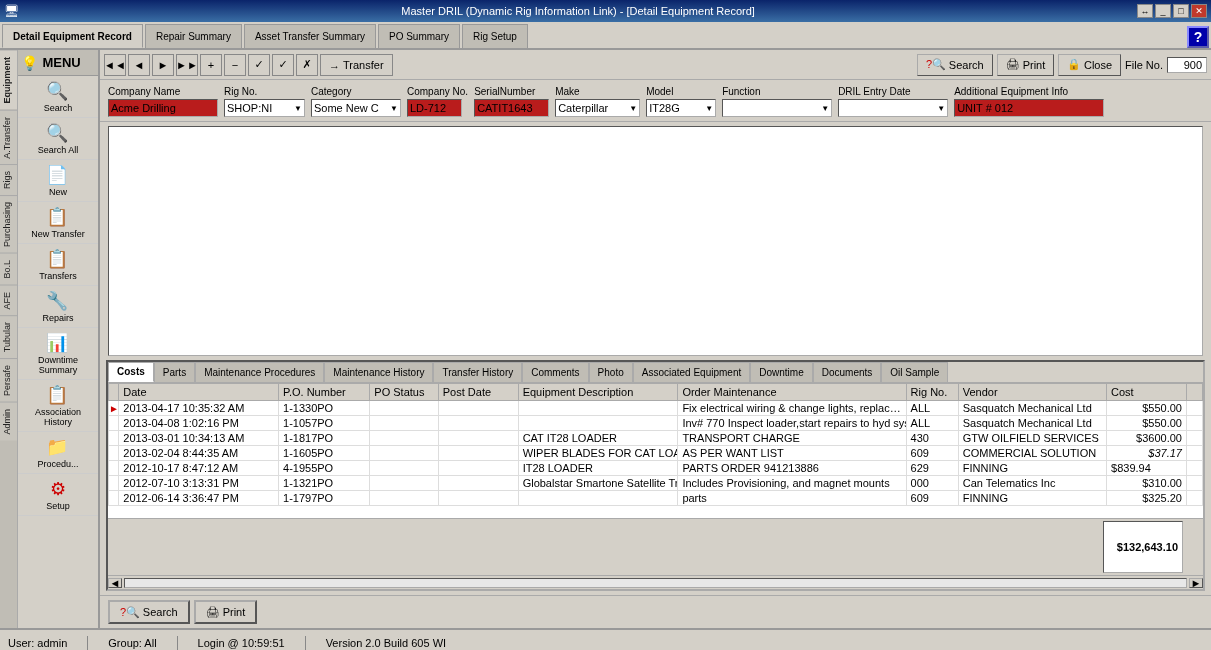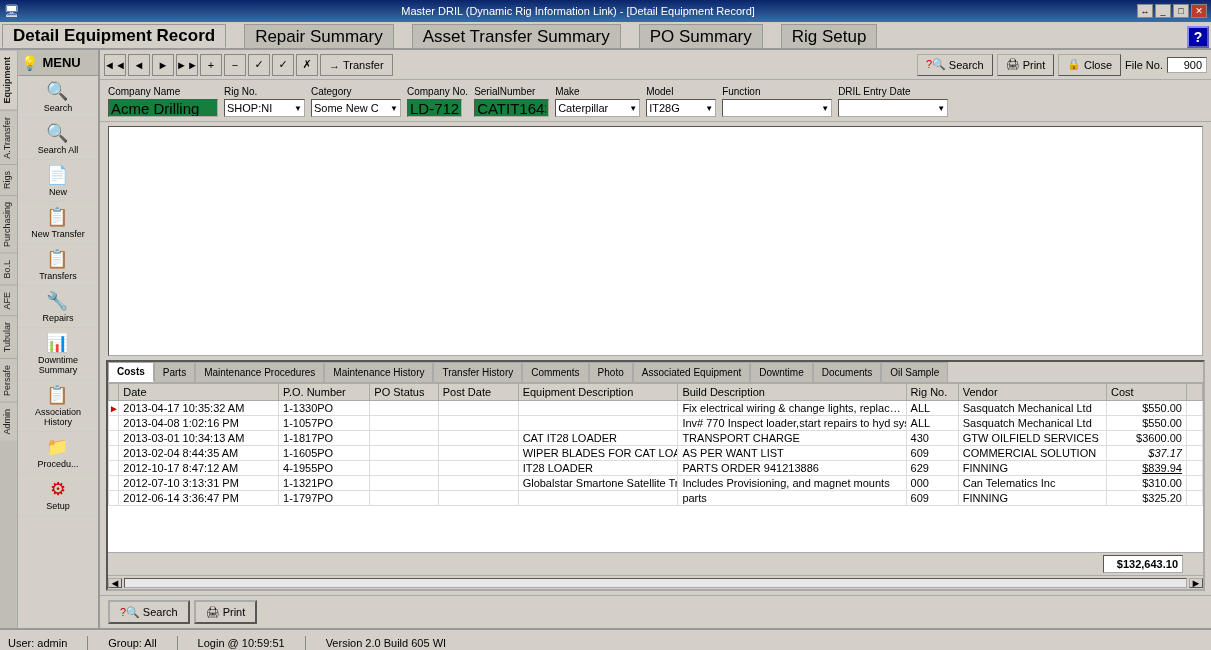--- a/index.html
+++ b/index.html
@@ -37,22 +37,22 @@
     }
     .tab {
       padding: 2px 10px;
       background: #c0bdb5;
       border: 1px solid #999;
       border-bottom: none;
       cursor: pointer;
       height: 24px;
       display: flex;
       align-items: center;
-      margin-right: 18px;
-      font-size: 17px;
+      margin-right: 2px;
+      font-size: 10px;
     }
     .tab.active {
       background: #d4d0c8;
       font-weight: bold;
       border-bottom: 1px solid #d4d0c8;
       z-index: 1;
     }
     .tab-help {
       margin-left: auto;
       width: 22px; height: 22px;
@@ -181,24 +181,24 @@
       border-bottom: 1px solid #aaa;
     }
     .form-field {
       display: flex;
       flex-direction: column;
       gap: 2px;
     }
     .form-label { font-size: 10px; color: #000; }
     .form-input {
       border: 1px inset #aaa;
-      background: #15803d;
+      background: #b91c1c;
       padding: 1px 2px;
       height: 18px;
-      font-size: 15px;
+      font-size: 11px;
     }
     .form-select {
       border: 1px inset #aaa;
       background: white;
       padding: 1px 2px;
       height: 18px;
       font-size: 11px;
       display: flex; align-items: center; justify-content: space-between;
       cursor: pointer;
     }
@@ -279,21 +279,21 @@
       justify-content: flex-end;
       padding: 2px 20px 2px 4px;
       background: #d4d0c8;
       border-top: 1px solid #aaa;
       font-weight: bold;
       font-size: 10px;
     }
     .total-box {
       border: 1px inset #aaa;
       background: white;
-      padding: 2px 4px;
+      padding: 19px 4px;
       min-width: 80px;
       text-align: right;
     }
 
     
     .hscroll {
       height: 14px;
       background: #d4d0c8;
       border-top: 1px solid #aaa;
       display: flex;
@@ -532,20 +532,24 @@
           <span class="select-arrow">▼</span>
         </div>
       </div>
       <div class="form-field">
         <span class="form-label">DRIL Entry Date</span>
         <div class="form-select w-dril">
           <span>&nbsp;</span>
           <span class="select-arrow">▼</span>
         </div>
       </div>
+      <div class="form-field">
+        <span class="form-label">Additional Equipment Info</span>
+        <input class="form-input w-addl" value="UNIT # 012" readonly="" style="">
+      </div>
     </div>
 
     <div class="white-area"></div>
 
     <div class="bottom-section">
       <div class="bottom-tab-bar">
         <div class="bottom-tab active">Costs</div>
         <div class="bottom-tab">Parts</div>
         <div class="bottom-tab">Maintenance Procedures</div>
         <div class="bottom-tab">Maintenance History</div>
@@ -561,21 +565,21 @@
       <div class="data-table-container">
         <table class="data-table">
           <thead>
             <tr>
               <th></th>
               <th class="col-date">Date</th>
               <th class="col-po">P.O. Number</th>
               <th class="col-status">PO Status</th>
               <th class="col-postdate">Post Date</th>
               <th class="col-equip">Equipment Description</th>
-              <th class="col-order">Build Description</th>
+              <th class="col-order">Order Maintenance</th>
               <th class="col-rig">Rig No.</th>
               <th class="col-vendor">Vendor</th>
               <th class="col-cost">Cost</th>
               <th style="width:14px;"></th>
             </tr>
           </thead>
           <tbody>
             <tr class="table-row">
               <td><span class="row-arrow">►</span></td>
               <td>2013-04-17 10:35:32 AM</td>
@@ -631,21 +635,21 @@
             <tr class="table-row">
               <td></td>
               <td>2012-10-17 8:47:12 AM</td>
               <td>4-1955PO</td>
               <td></td>
               <td></td>
               <td>IT28 LOADER</td>
               <td>PARTS ORDER    941213886</td>
               <td>629</td>
               <td>FINNING</td>
-              <td style="text-align:right;text-decoration:underline;">$839.94</td>
+              <td style="">$839.94</td>
               <td></td>
             </tr>
             <tr class="table-row">
               <td></td>
               <td>2012-07-10 3:13:31 PM</td>
               <td>1-1321PO</td>
               <td></td>
               <td></td>
               <td>Globalstar Smartone Satellite Tracking</td>
               <td>Includes Provisioning, and magnet mounts</td>

